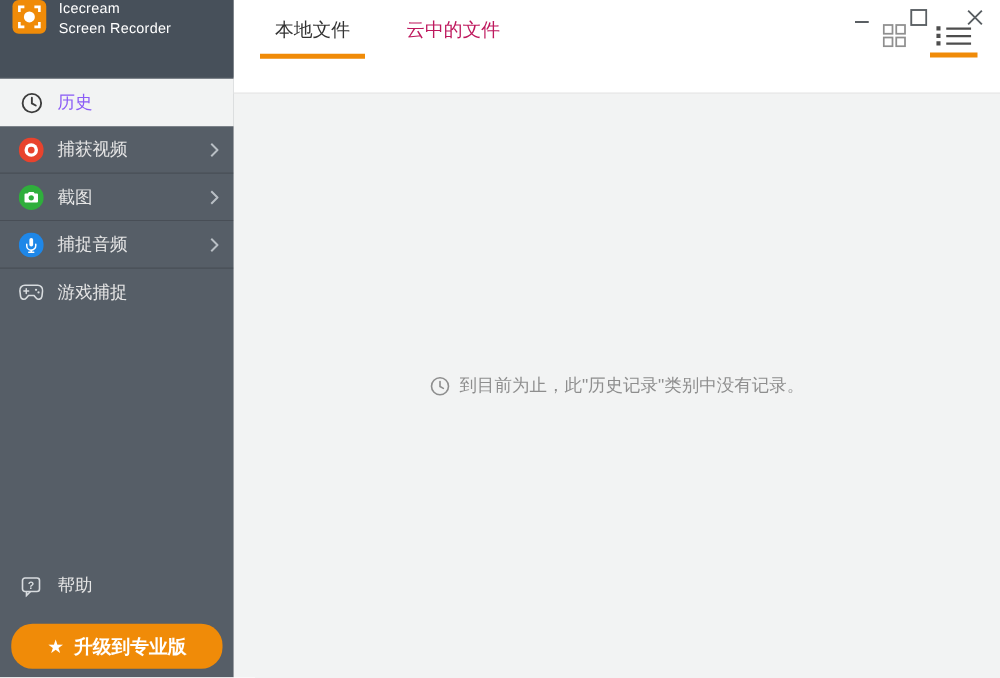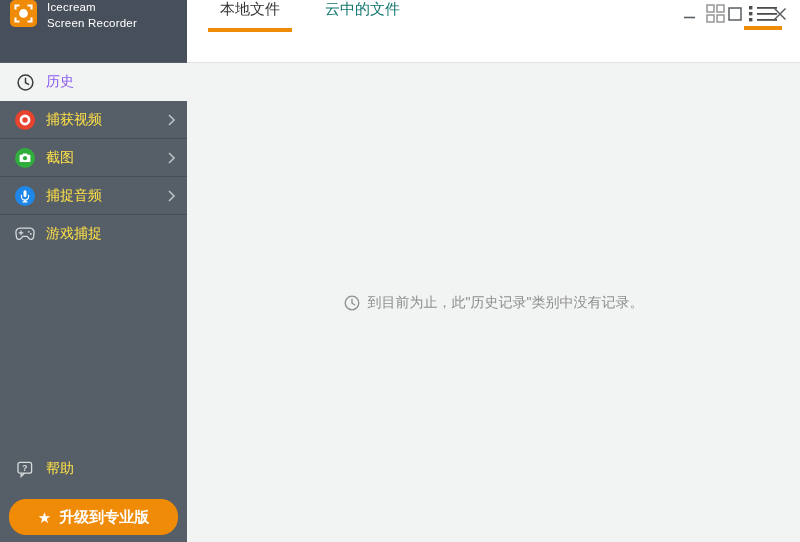--- a/index.html
+++ b/index.html
@@ -6,40 +6,40 @@
   body{width:800px;height:542px;font-family:"Liberation Sans","DejaVu Sans",sans-serif;-webkit-font-smoothing:antialiased;}
   .window{width:800px;height:542px;display:flex;overflow:hidden;background:#f2f3f3;}
 
   
   .sidebar{width:187px;flex:none;background:#565e67;display:flex;flex-direction:column;}
   .sidebar-header{height:62px;flex:none;background:#47505a;display:flex;padding-left:10px;gap:10px;box-sizing:border-box;}
   .logo-badge{width:27px;height:27px;flex:none;background:#f08b08;border-radius:5px;display:flex;align-items:center;justify-content:center;}
   .logo-text{color:#fff;font-size:11.5px;line-height:1.35;letter-spacing:.2px;}
 
   .menu{padding-top:1px;}
-  .menu-item{height:38px;display:flex;align-items:center;padding:0 12px 0 15px;gap:11px;color:#fde047;font-size:14px;cursor:pointer;}
+  .menu-item{height:38px;display:flex;align-items:center;padding:0 12px 0 15px;gap:11px;color:#e5e5e5;font-size:14px;cursor:pointer;}
   .menu-item.with-sep{box-shadow:inset 0 -1px 0 rgba(0,0,0,.16);}
   .menu-item.active{background:#f2f3f3;color:#8b5cf6;}
   .mi-icon{width:20px;height:20px;flex:none;display:flex;align-items:center;justify-content:center;}
   .mi-label{white-space:nowrap;}
   .chevron{margin-left:auto;display:flex;align-items:center;}
 
   .sidebar-spacer{flex:1;}
   .menu-item.small{height:36px;}
 
   .upgrade-btn{margin:12px 9px 7px;height:36px;flex:none;border:none;border-radius:17px;background:#f08b08;color:#fff;
     font-family:inherit;font-size:15px;font-weight:bold;display:flex;align-items:center;justify-content:center;gap:8px;cursor:pointer;}
   .upgrade-btn .star{font-size:15px;line-height:1;}
 
   
   .main{flex:1;display:flex;flex-direction:column;min-width:0;}
-  .topbar{height:62px;flex:none;background:#fff;border-bottom:1px solid #e3e3e3;display:flex;align-items:flex-start;
-    padding:0 20px 0 21px;box-sizing:content-box;position:relative;}
+  .topbar{height:62px;flex:none;background:#fff;border-bottom:1px solid #e3e3e3;display:flex;align-items:center;
+    padding:0 20px 12px 21px;box-sizing:content-box;position:relative;}
   .tabs{display:flex;align-items:flex-end;}
-  .tab{position:relative;padding:0 12px 13px;margin-right:21px;font-size:15px;color:#0f766e;cursor:pointer;white-space:nowrap;}
+  .tab{position:relative;padding:0 12px 13px;margin-right:21px;font-size:15px;color:#be185d;cursor:pointer;white-space:nowrap;}
   .tab.active{color:#333;}
   .tab.active::after{content:"";position:absolute;left:0;right:0;bottom:0;height:4px;background:#f08b08;}
 
   .view-toggle{margin-left:auto;display:flex;align-items:flex-end;gap:18px;}
   .view-btn{position:relative;height:30px;display:flex;align-items:center;padding:0 3px;cursor:pointer;}
   .view-btn.active::after{content:"";position:absolute;left:-2px;right:-2px;bottom:0;height:4px;background:#f08b08;}
 
   .win-controls{position:absolute;top:6px;right:13px;display:flex;gap:30px;align-items:center;}
   .win-btn{width:15px;height:16px;display:flex;align-items:center;justify-content:center;cursor:pointer;}
 

